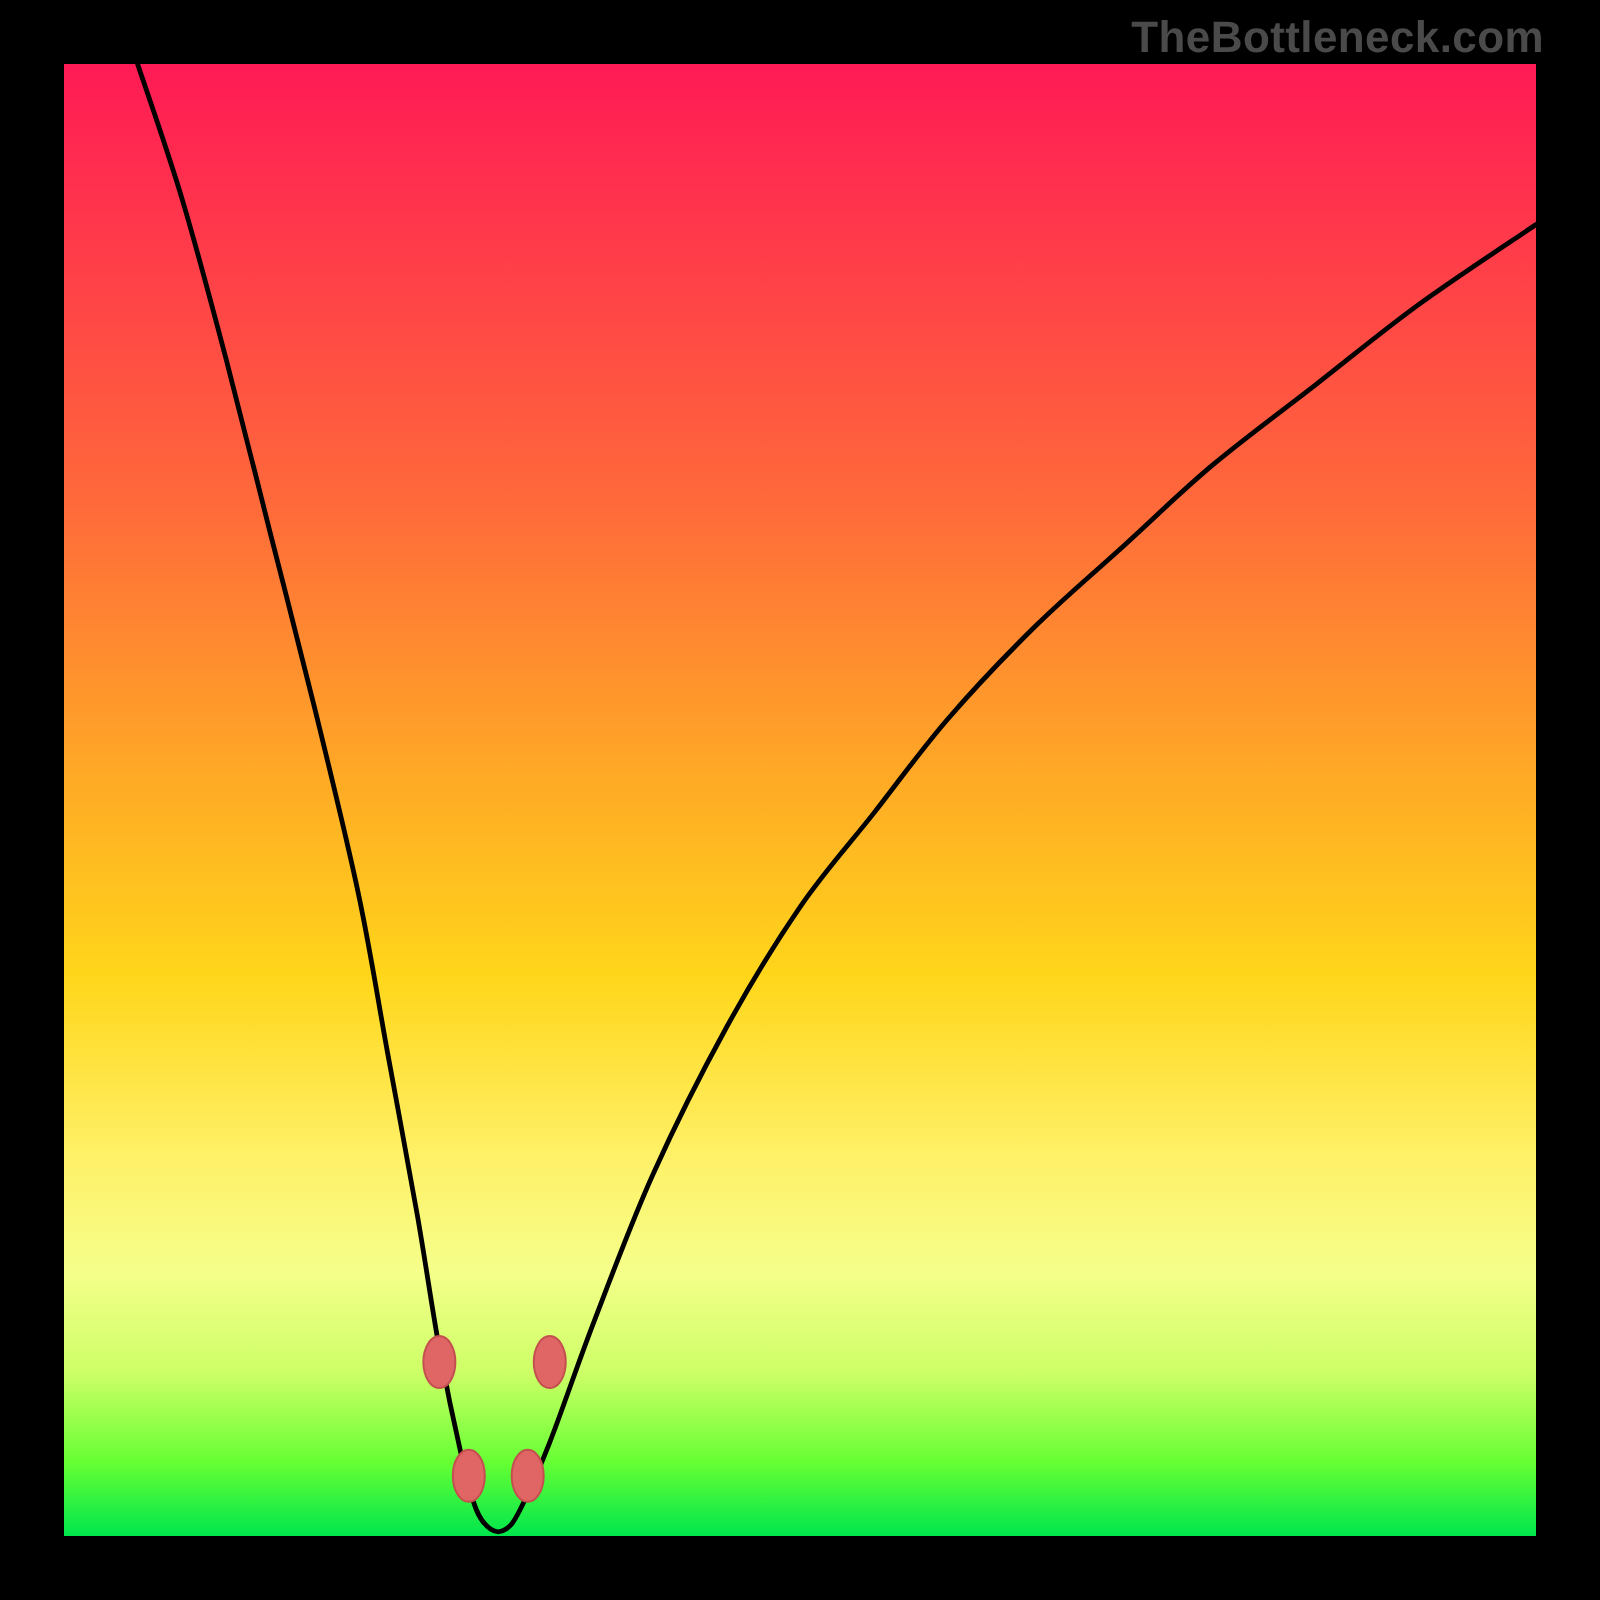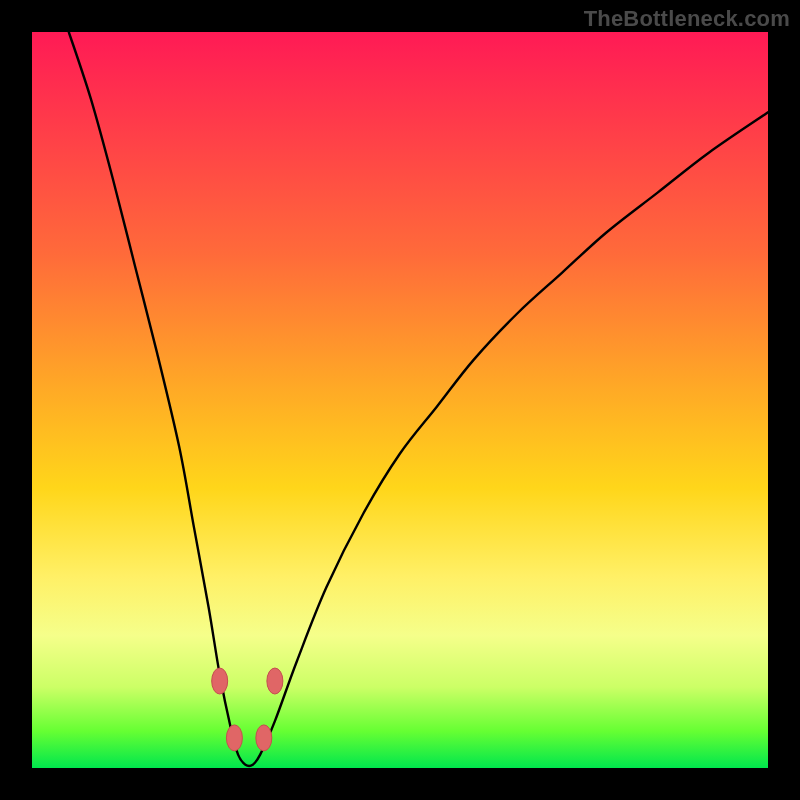--- a/index.html
+++ b/index.html
@@ -43,21 +43,21 @@
   svg.curve {
     position: absolute;
     left: 0;
     top: 0;
     width: 736px;
     height: 736px;
   }
   .watermark {
     position: absolute;
     top: 6px;
-    right: 10px;
+    right: 28px;
     color: #4a4a4a;
     font-size: 22px;
     font-weight: 600;
     letter-spacing: 0.2px;
     user-select: none;
   }
 </style>
 </head>
 <body>
 

